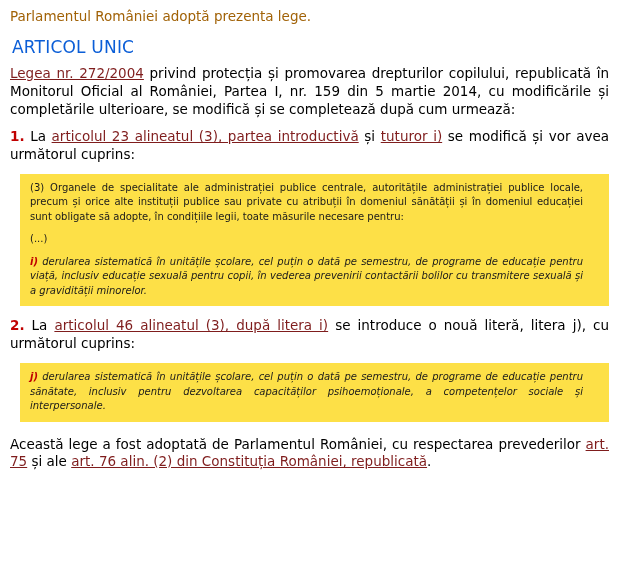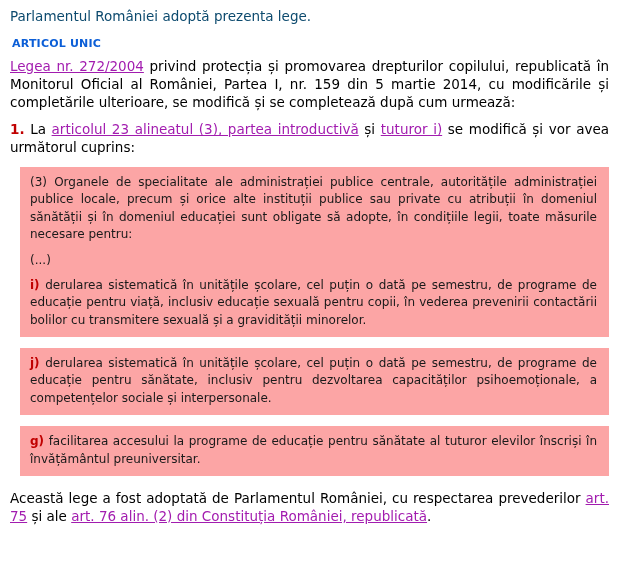--- a/index.html
+++ b/index.html
@@ -15,59 +15,60 @@
     color: #000000;
     overflow: hidden;
   }
   .page {
     padding: 6px 10px 0 10px;
     box-sizing: border-box;
     width: 619px;
   }
   .intro {
     font-size: 13.5px;
-    color: #0c4a6e;
+    color: #a16207;
     margin: 2px 0 12px 0;
     line-height: 1.25;
   }
   .article-unic {
     color: #0b5ed7;
-    font-weight: bold;
-    font-size: 11px;
+    font-weight: normal;
+    font-size: 17px;
     letter-spacing: 0.2px;
     margin: 0 0 8px 2px;
   }
   .para {
     text-align: justify;
     line-height: 1.32;
     font-size: 13.5px;
     margin: 0 0 10px 0;
   }
   .lnk {
-    color: #a21caf;
+    color: #7f1d1d;
   }
   .num {
     color: #c00000;
     font-weight: bold;
   }
   .quote {
-    background: #fca5a5;
+    background: #fde047;
     border: 0;
-    padding: 7px 12px 8px 10px;
+    padding: 7px 26px 8px 10px;
     margin: 0 0 11px 10px;
-    font-size: 12px;
+    font-size: 10px;
     line-height: 1.45;
     text-align: justify;
     color: #1a1a1a;
   }
   .quote p {
     margin: 0 0 8px 0;
   }
   .quote p:last-child {
     margin-bottom: 0;
+    font-style: italic;
   }
   .letter {
     color: #c00000;
     font-weight: bold;
   }
   .ellipsis {
     color: #1a1a1a;
   }
   .closing {
     text-align: justify;
@@ -92,27 +93,27 @@
   <div class="para">
     <span class="num">1.</span><span> La </span><a class="lnk" href="#">articolul 23 alineatul (3), partea introductivă</a><span> și </span><a class="lnk" href="#">tuturor i)</a><span> se modifică și vor avea următorul cuprins:</span>
   </div>
 
   <div class="quote">
     <p><span>(3) Organele de specialitate ale administrației publice centrale, autoritățile administrației publice locale, precum și orice alte instituții publice sau private cu atribuții în domeniul sănătății și în domeniul educației sunt obligate să adopte, în condițiile legii, toate măsurile necesare pentru:</span></p>
     <p class="ellipsis">(...)</p>
     <p><span class="letter">i)</span><span> derularea sistematică în unitățile școlare, cel puțin o dată pe semestru, de programe de educație pentru viață, inclusiv educație sexuală pentru copii, în vederea prevenirii contactării bolilor cu transmitere sexuală și a gravidității minorelor.</span></p>
   </div>
 
+  <div class="para">
+    <span class="num">2.</span><span> La </span><a class="lnk" href="#">articolul 46 alineatul (3), după litera i)</a><span> se introduce o nouă literă, litera j), cu următorul cuprins:</span>
+  </div>
 
   <div class="quote">
     <p><span class="letter">j)</span><span> derularea sistematică în unitățile școlare, cel puțin o dată pe semestru, de programe de educație pentru sănătate, inclusiv pentru dezvoltarea capacităților psihoemoționale, a competențelor sociale și interpersonale.</span></p>
   </div>
 
 
-  <div class="quote">
-    <p><span class="letter">g)</span><span> facilitarea accesului la programe de educație pentru sănătate al tuturor elevilor înscriși în învățământul preuniversitar.</span></p>
-  </div>
 
   <div class="closing">
     <span>Această lege a fost adoptată de Parlamentul României, cu respectarea prevederilor </span><a class="lnk" href="#">art. 75</a><span> și ale </span><a class="lnk" href="#">art. 76 alin. (2) din Constituția României, republicată</a><span>.</span>
   </div>
 
 </div>
 
 </body></html>

